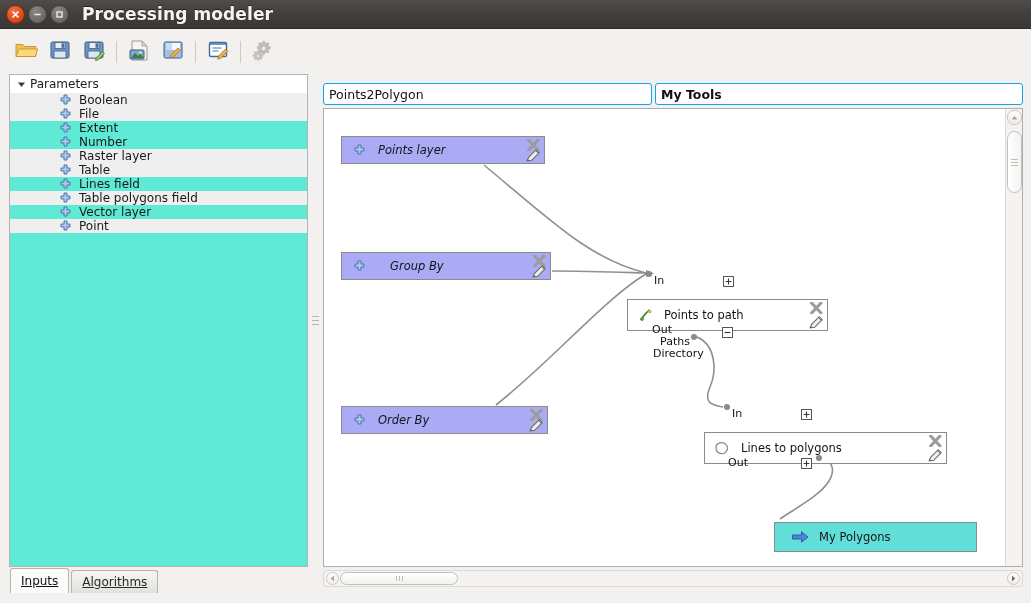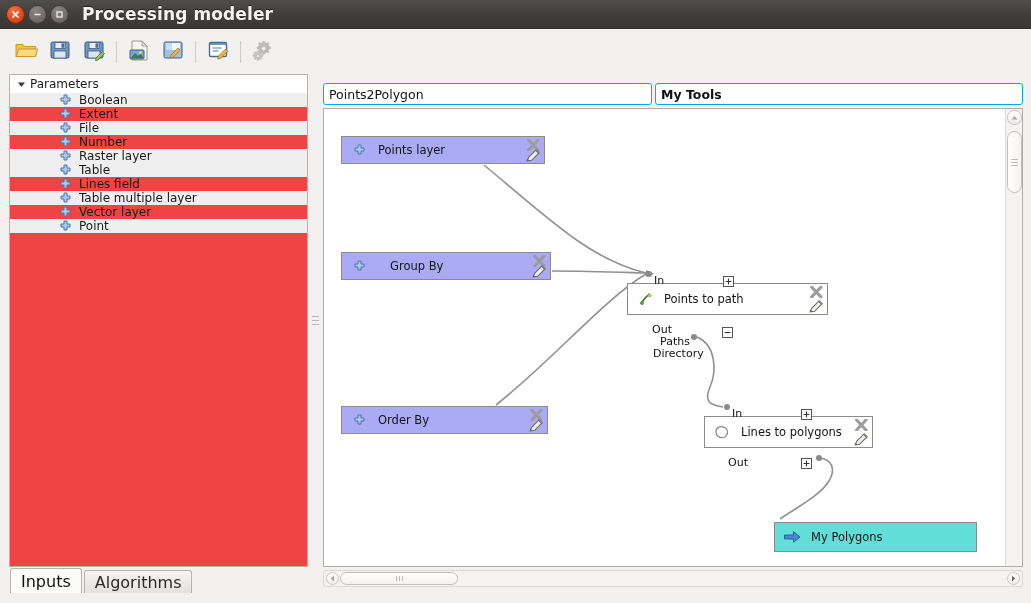--- a/index.html
+++ b/index.html
@@ -61,21 +61,21 @@
   .tsep {
     width: 1px; height: 22px;
     background: #cdcbc8;
     margin: 0 5px;
   }
 
   
   .leftpanel {
     position: absolute; left: 9px; top: 74px;
     width: 299px; height: 493px;
-    background: #ef4444;
+    background: #5eead4;
     border: 1px solid #b6b3ae;
   }
   .tree { width: 100%; }
   .tree-group {
     display: flex; align-items: center;
     height: 18px; padding-left: 6px;
     background: #ffffff;
   }
   .caret {
     width: 11px; height: 11px;
@@ -103,26 +103,27 @@
   .splitter .grip i { display:block; width:7px; height:1px; background:#bab7b2; }
 
   
   .tabs {
     position: absolute; left: 10px; top: 568px;
     display: flex; align-items: flex-end;
   }
   .tab {
     height: 23px; padding: 0 10px;
     display: flex; align-items: center;
-    font-size: 16px; color: #2a2a2a;
+    font-size: 12px; color: #2a2a2a;
     border: 1px solid #b6b3ae;
     border-bottom: none;
     border-radius: 3px 3px 0 0;
     background: linear-gradient(to bottom, #f6f5f4, #e3e1de);
     margin-right: 2px;
+    text-decoration: underline;
   }
   .tab.active {
     background: #fbfbfa;
     height: 25px;
     font-weight: normal;
     color: #111;
   }
 
   
   .nameRow {
@@ -214,24 +215,26 @@
   
   .node {
     position: absolute;
     display: flex; align-items: center;
     border: 1px solid #8b8b8b;
     box-sizing: border-box;
   }
   .node.param {
     height: 28px;
     background: #aaaaf5;
+    font-style: italic;
   }
   .node.alg {
     height: 32px;
     background: #ffffff;
+    margin-top: 16px;
   }
   .node.output {
     height: 30px;
     background: #62ded8;
   }
   .node .nicon {
     width: 22px;
     display:flex; align-items:center; justify-content:center;
     margin-left: 6px;
   }
@@ -407,75 +410,75 @@
       </div>
       <div id="tree-items">
           <div class="tree-item alt">
             <span class="pico">
               <svg width="13" height="13" viewBox="0 0 13 13">
                 <path d="M5 1 h3 v3 h3 v3 h-3 v3 h-3 v-3 h-3 v-3 h3 z" fill="#aac6e8" stroke="#4a77ac" stroke-width="1"></path>
               </svg>
             </span>
             <span class="tree-item-label">Boolean</span>
           </div>
+          <div class="tree-item alt">
+            <span class="pico">
+              <svg width="13" height="13" viewBox="0 0 13 13">
+                <path d="M5 1 h3 v3 h3 v3 h-3 v3 h-3 v-3 h-3 v-3 h3 z" fill="#aac6e8" stroke="#4a77ac" stroke-width="1"></path>
+              </svg>
+            </span>
+            <span class="tree-item-label">File</span>
+          </div>
           <div class="tree-item">
             <span class="pico">
               <svg width="13" height="13" viewBox="0 0 13 13">
                 <path d="M5 1 h3 v3 h3 v3 h-3 v3 h-3 v-3 h-3 v-3 h3 z" fill="#aac6e8" stroke="#4a77ac" stroke-width="1"></path>
               </svg>
             </span>
             <span class="tree-item-label">Extent</span>
           </div>
+          <div class="tree-item">
+            <span class="pico">
+              <svg width="13" height="13" viewBox="0 0 13 13">
+                <path d="M5 1 h3 v3 h3 v3 h-3 v3 h-3 v-3 h-3 v-3 h3 z" fill="#aac6e8" stroke="#4a77ac" stroke-width="1"></path>
+              </svg>
+            </span>
+            <span class="tree-item-label">Number</span>
+          </div>
           <div class="tree-item alt">
             <span class="pico">
               <svg width="13" height="13" viewBox="0 0 13 13">
                 <path d="M5 1 h3 v3 h3 v3 h-3 v3 h-3 v-3 h-3 v-3 h3 z" fill="#aac6e8" stroke="#4a77ac" stroke-width="1"></path>
               </svg>
             </span>
-            <span class="tree-item-label">File</span>
+            <span class="tree-item-label">Raster layer</span>
+          </div>
+          <div class="tree-item alt">
+            <span class="pico">
+              <svg width="13" height="13" viewBox="0 0 13 13">
+                <path d="M5 1 h3 v3 h3 v3 h-3 v3 h-3 v-3 h-3 v-3 h3 z" fill="#aac6e8" stroke="#4a77ac" stroke-width="1"></path>
+              </svg>
+            </span>
+            <span class="tree-item-label">Table</span>
           </div>
           <div class="tree-item">
             <span class="pico">
               <svg width="13" height="13" viewBox="0 0 13 13">
                 <path d="M5 1 h3 v3 h3 v3 h-3 v3 h-3 v-3 h-3 v-3 h3 z" fill="#aac6e8" stroke="#4a77ac" stroke-width="1"></path>
               </svg>
             </span>
-            <span class="tree-item-label">Number</span>
+            <span class="tree-item-label">Lines field</span>
           </div>
           <div class="tree-item alt">
             <span class="pico">
               <svg width="13" height="13" viewBox="0 0 13 13">
                 <path d="M5 1 h3 v3 h3 v3 h-3 v3 h-3 v-3 h-3 v-3 h3 z" fill="#aac6e8" stroke="#4a77ac" stroke-width="1"></path>
               </svg>
             </span>
-            <span class="tree-item-label">Raster layer</span>
-          </div>
-          <div class="tree-item alt">
-            <span class="pico">
-              <svg width="13" height="13" viewBox="0 0 13 13">
-                <path d="M5 1 h3 v3 h3 v3 h-3 v3 h-3 v-3 h-3 v-3 h3 z" fill="#aac6e8" stroke="#4a77ac" stroke-width="1"></path>
-              </svg>
-            </span>
-            <span class="tree-item-label">Table</span>
-          </div>
-          <div class="tree-item">
-            <span class="pico">
-              <svg width="13" height="13" viewBox="0 0 13 13">
-                <path d="M5 1 h3 v3 h3 v3 h-3 v3 h-3 v-3 h-3 v-3 h3 z" fill="#aac6e8" stroke="#4a77ac" stroke-width="1"></path>
-              </svg>
-            </span>
-            <span class="tree-item-label">Lines field</span>
-          </div>
-          <div class="tree-item alt">
-            <span class="pico">
-              <svg width="13" height="13" viewBox="0 0 13 13">
-                <path d="M5 1 h3 v3 h3 v3 h-3 v3 h-3 v-3 h-3 v-3 h3 z" fill="#aac6e8" stroke="#4a77ac" stroke-width="1"></path>
-              </svg>
-            </span>
-            <span class="tree-item-label">Table multiple layer</span>
+            <span class="tree-item-label">Table polygons field</span>
           </div>
           <div class="tree-item">
             <span class="pico">
               <svg width="13" height="13" viewBox="0 0 13 13">
                 <path d="M5 1 h3 v3 h3 v3 h-3 v3 h-3 v-3 h-3 v-3 h3 z" fill="#aac6e8" stroke="#4a77ac" stroke-width="1"></path>
               </svg>
             </span>
             <span class="tree-item-label">Vector layer</span>
           </div>
           <div class="tree-item alt">
@@ -613,41 +616,41 @@
               </svg>
             </span>
             <span class="pbtn">
               <svg width="15" height="14" viewBox="0 0 15 14">
                 <path d="M1.2 12.8 L2.6 9.3 L10.2 1.7 L13.2 4.7 L5.6 12.3 Z" fill="#f0efe9" stroke="#6e6b66" stroke-width="1.1"></path>
                 <path d="M9.4 2.5 L12.4 5.5" stroke="#6e6b66" stroke-width="1"></path>
                 <path d="M1.2 12.8 L2.9 12.2 L1.9 11.2 Z" fill="#4d4a46"></path>
               </svg>
             </span>
           </div>
-          <div class="node alg" style="left: 380px; top: 307px; width: 169px; background: rgb(255, 255, 255);">
+          <div class="node alg" style="left: 380px; top: 307px; width: 243px; background: rgb(255, 255, 255);">
             <span class="nicon">
               <svg width="16" height="15" viewBox="0 0 16 15">
                 <path d="M4.4 2.4 C 7.8 0.6, 12.6 2.4, 13.4 6 C 14.1 9.4, 11 13.2, 7.6 12.7 C 4.6 12.3, 2.2 10.2, 2 7.4 C 1.8 5.1, 2.6 3.3, 4.4 2.4 Z" fill="none" stroke="#8d8a85" stroke-width="1.2"></path>
               </svg>
             </span>
             <span class="nlabel">Lines to polygons</span>
             <span class="xbtn">
               <svg width="13" height="12" viewBox="0 0 13 12">
                 <path d="M1.6 1 L11 11 M11 1 L1.6 11" stroke="#9c9c9c" stroke-width="3.1" stroke-linecap="round"></path>
               </svg>
             </span>
             <span class="pbtn">
               <svg width="15" height="14" viewBox="0 0 15 14">
                 <path d="M1.2 12.8 L2.6 9.3 L10.2 1.7 L13.2 4.7 L5.6 12.3 Z" fill="#f0efe9" stroke="#6e6b66" stroke-width="1.1"></path>
                 <path d="M9.4 2.5 L12.4 5.5" stroke="#6e6b66" stroke-width="1"></path>
                 <path d="M1.2 12.8 L2.9 12.2 L1.9 11.2 Z" fill="#4d4a46"></path>
               </svg>
             </span>
           </div>
-          <div class="node output" style="left: 450px; top: 413px; width: 203px; background: rgb(98, 222, 216);">
+          <div class="node output" style="left: 450px; top: 413px; width: 203px; background: rgb(98, 222, 216); padding-left: 8px;">
             <span class="nicon">
               <svg width="17" height="14" viewBox="0 0 17 14">
                 <path d="M0.5 5 h9 v-3.2 l6.5 5.2 l-6.5 5.2 v-3.2 h-9 z" fill="#4a86d4" stroke="#2f5f9e" stroke-width="1"></path>
               </svg>
             </span>
             <span class="nlabel">My Polygons</span>
           </div>
           <span class="porttxt" style="left: 330px; top: 165px;">In</span>
           <span class="porttxt" style="left: 328px; top: 214px;">Out</span>
           <span class="porttxt" style="left: 336px; top: 226px;">Paths</span>

